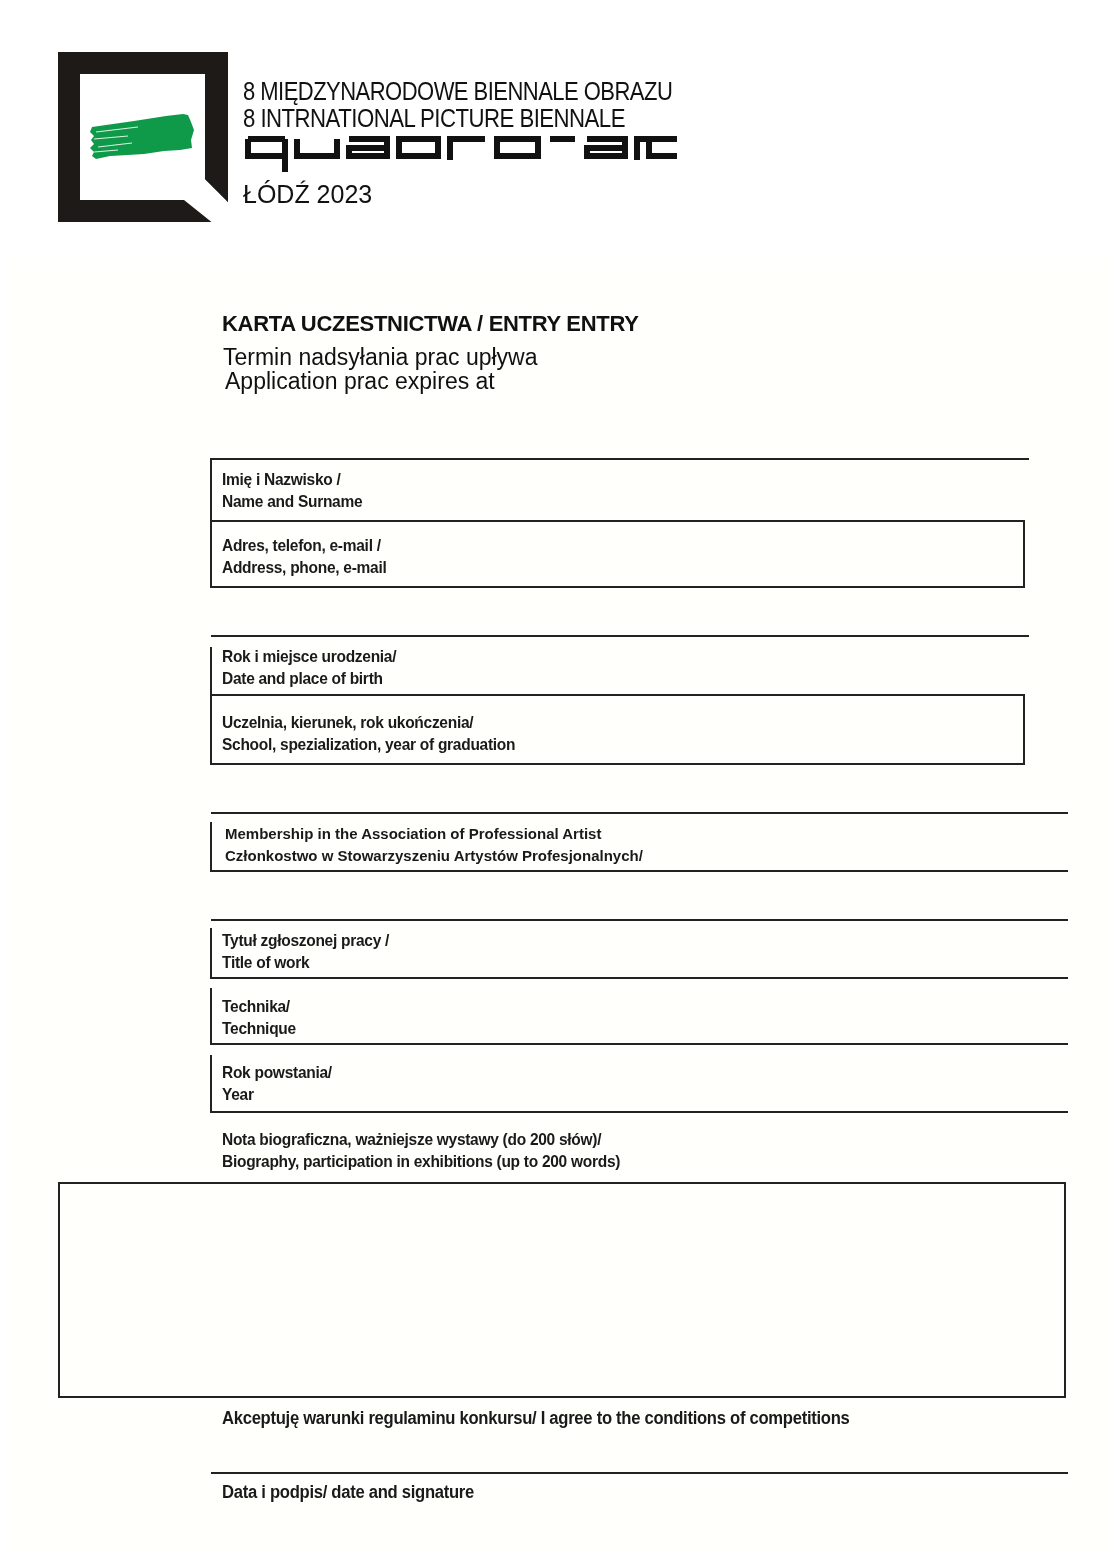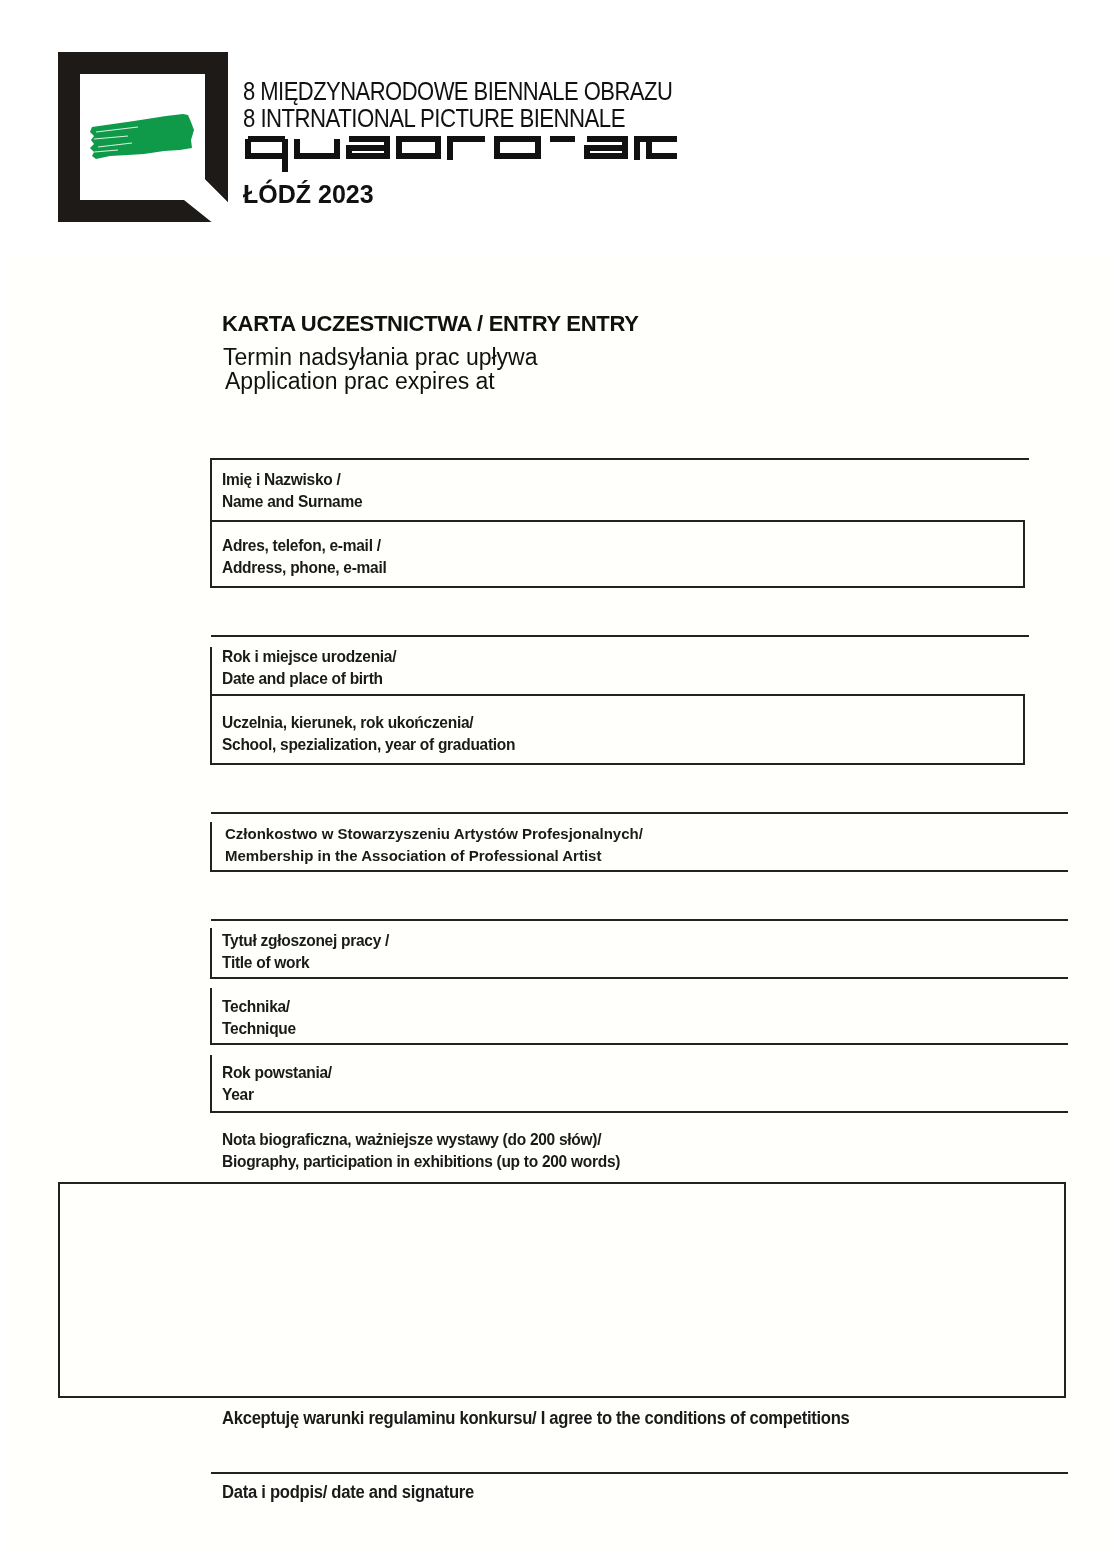--- a/index.html
+++ b/index.html
@@ -12,21 +12,21 @@
   .paper-tint {
     position: absolute; left: 8px; top: 258px; width: 1100px; height: 1296px;
     background: #fffffb;
   }
   
   .logo-mark { position: absolute; left: 58px; top: 52px; width: 172px; height: 172px; }
   .header-text { position: absolute; left: 243px; font-family: "Liberation Sans", sans-serif; color: #111; white-space: nowrap; letter-spacing: -0.6px; }
   .ht1 { top: 77px; font-size: 25px; transform: scaleX(0.88); transform-origin: left top; }
   .ht2 { top: 104px; font-size: 25px; transform: scaleX(0.888); transform-origin: left top; }
   .wordmark { position: absolute; left: 245px; top: 136px; width: 432px; height: 36px; }
-  .ht3 { top: 180px; font-size: 25px; letter-spacing: 0; font-weight: bold; }
+  .ht3 { top: 180px; font-size: 25px; letter-spacing: 0; }
 
   
   .form-title { position: absolute; left: 222px; top: 311px; font-size: 22px; font-weight: bold; color: #111; letter-spacing: -0.3px; }
   .deadline { position: absolute; left: 223px; font-size: 23px; color: #111; }
   .dl1 { top: 344px; }
   .dl2 { top: 368px; left: 225px; }
 
   
   .hline { position: absolute; height: 2px; background: #222; }
   .vline { position: absolute; width: 2px; background: #222; }
@@ -132,22 +132,22 @@
 <div class="field-label" style="top:711px;">
   <div>Uczelnia, kierunek, rok ukończenia/</div>
   <div>School, spezialization, year of graduation</div>
 </div>
 <input class="field-input" style="left: 560px; top: 705px; width: 455px; height: 52px;" value="">
 
 <div class="hline" style="left:211px; top:812px; width:857px;"></div>
 <div class="vline" style="left:210px; top:822px; height:50px;"></div>
 <div class="hline" style="left:211px; top:870px; width:857px;"></div>
 <div class="field-label small" style="top:823px;">
+  <div>Membership in the Association of Professional Artist</div>
   <div>Członkostwo w Stowarzyszeniu Artystów Profesjonalnych/</div>
-  <div>Membership in the Association of Professional Artist</div>
 </div>
 <input class="field-input" style="left: 690px; top: 820px; width: 370px; height: 46px;" value="">
 
 <div class="hline" style="left:211px; top:919px; width:857px;"></div>
 <div class="vline" style="left:210px; top:928px; height:51px;"></div>
 <div class="hline" style="left:211px; top:977px; width:857px;"></div>
 <div class="field-label" style="top:929px;">
   <div>Tytuł zgłoszonej pracy /</div>
   <div>Title of work</div>
 </div>

